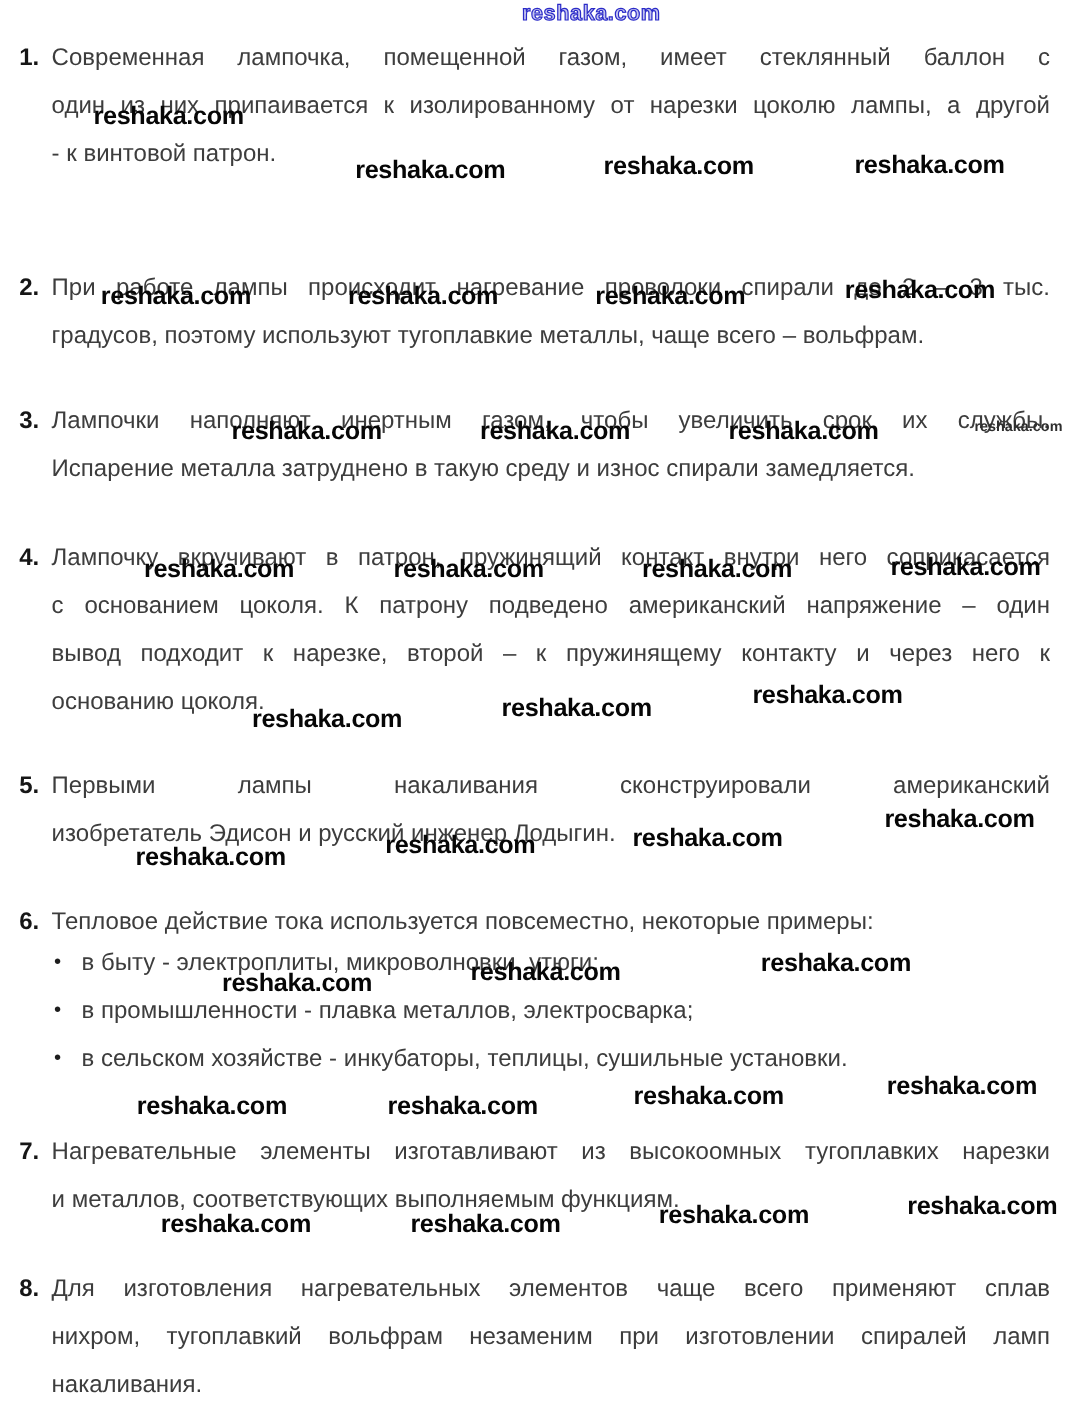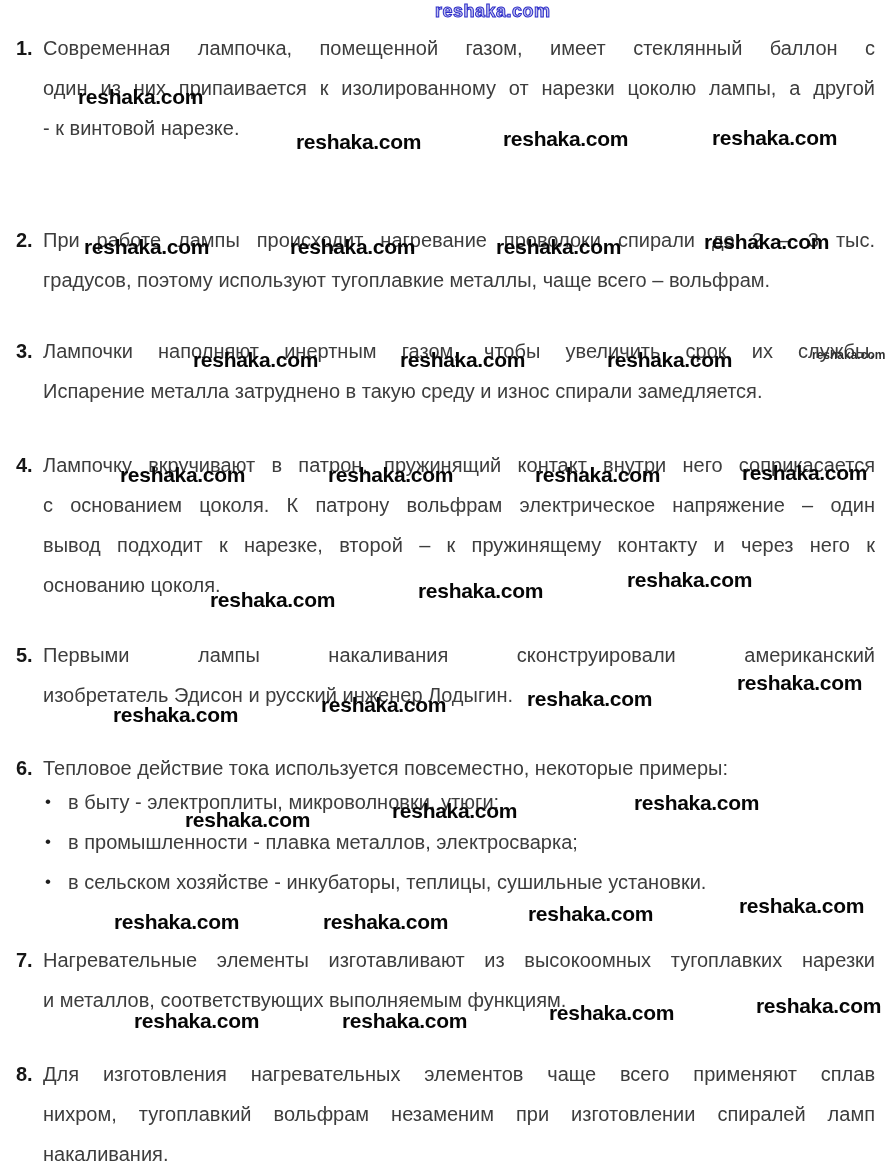--- a/index.html
+++ b/index.html
@@ -74,36 +74,36 @@
   }
 </style>
 </head>
 <body>
 
 <div class="page" id="page">
     <div class="item" style="top: 28px;">
       <span class="num">1.</span>
       <div class="line fill">Современная лампочка, помещенной газом, имеет стеклянный баллон с</div>
       <div class="line fill">один из них припаивается к изолированному от нарезки цоколю лампы, а другой</div>
-      <div class="line">- к винтовой нарезке.</div>
+      <div class="line">- к винтовой патрон.</div>
     </div>
     <div class="item" style="top: 220px;">
       <span class="num">2.</span>
       <div class="line fill">При работе лампы происходит нагревание проволоки спирали до 2 – 3 тыс.</div>
       <div class="line">градусов, поэтому используют тугоплавкие металлы, чаще всего – вольфрам.</div>
     </div>
     <div class="item" style="top: 331px;">
       <span class="num">3.</span>
       <div class="line fill">Лампочки наполняют инертным газом, чтобы увеличить срок их службы.</div>
       <div class="line">Испарение металла затруднено в такую среду и износ спирали замедляется.</div>
     </div>
     <div class="item" style="top: 445px;">
       <span class="num">4.</span>
       <div class="line fill">Лампочку вкручивают в патрон, пружинящий контакт внутри него соприкасается</div>
-      <div class="line fill">с основанием цоколя. К патрону вольфрам электрическое напряжение – один</div>
+      <div class="line fill">с основанием цоколя. К патрону подведено американский напряжение – один</div>
       <div class="line fill">вывод подходит к нарезке, второй – к пружинящему контакту и через него к</div>
       <div class="line">основанию цоколя.</div>
     </div>
     <div class="item" style="top: 635px;">
       <span class="num">5.</span>
       <div class="line fill">Первыми лампы накаливания сконструировали американский</div>
       <div class="line">изобретатель Эдисон и русский инженер Лодыгин.</div>
     </div>
     <div class="item" style="top: 748px;">
       <span class="num">6.</span>

